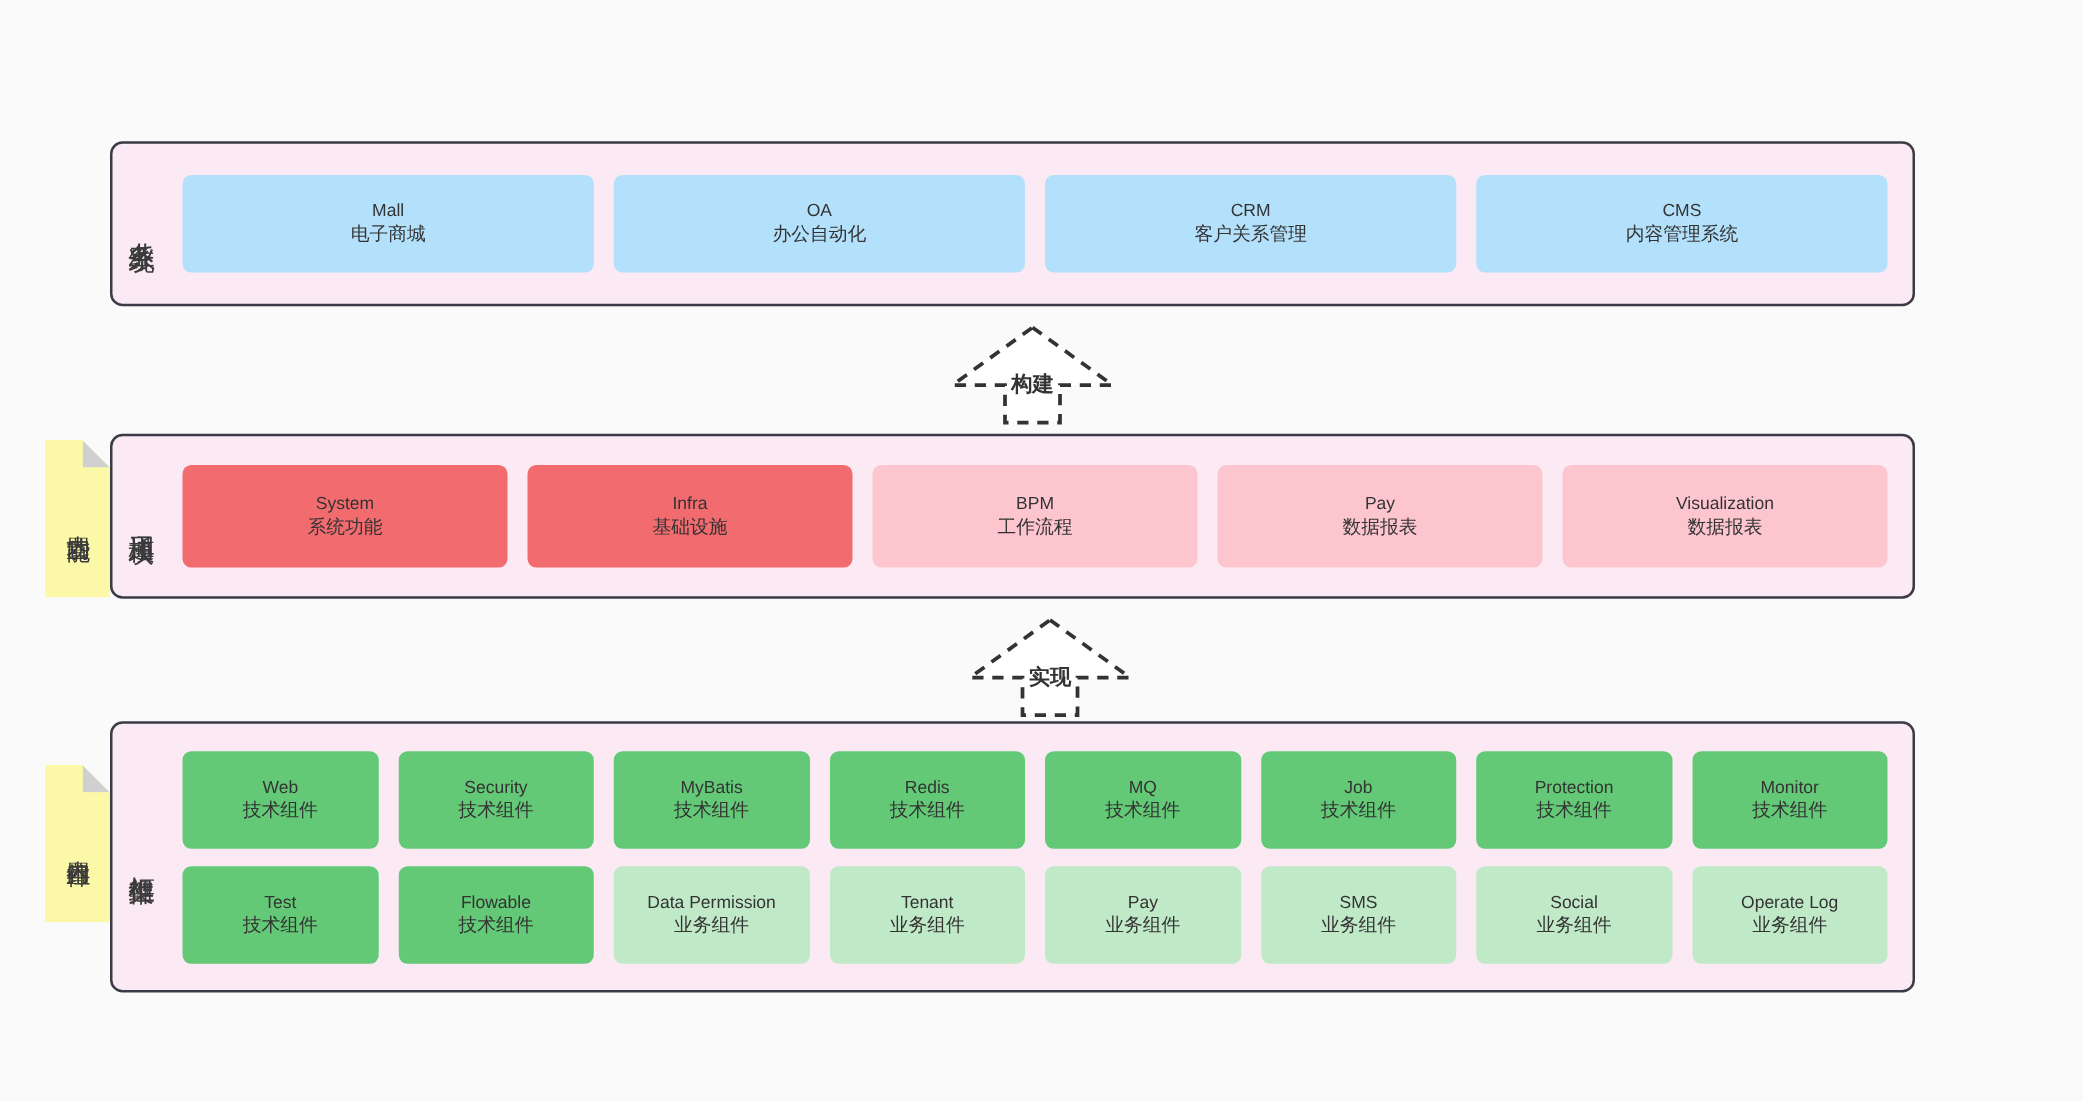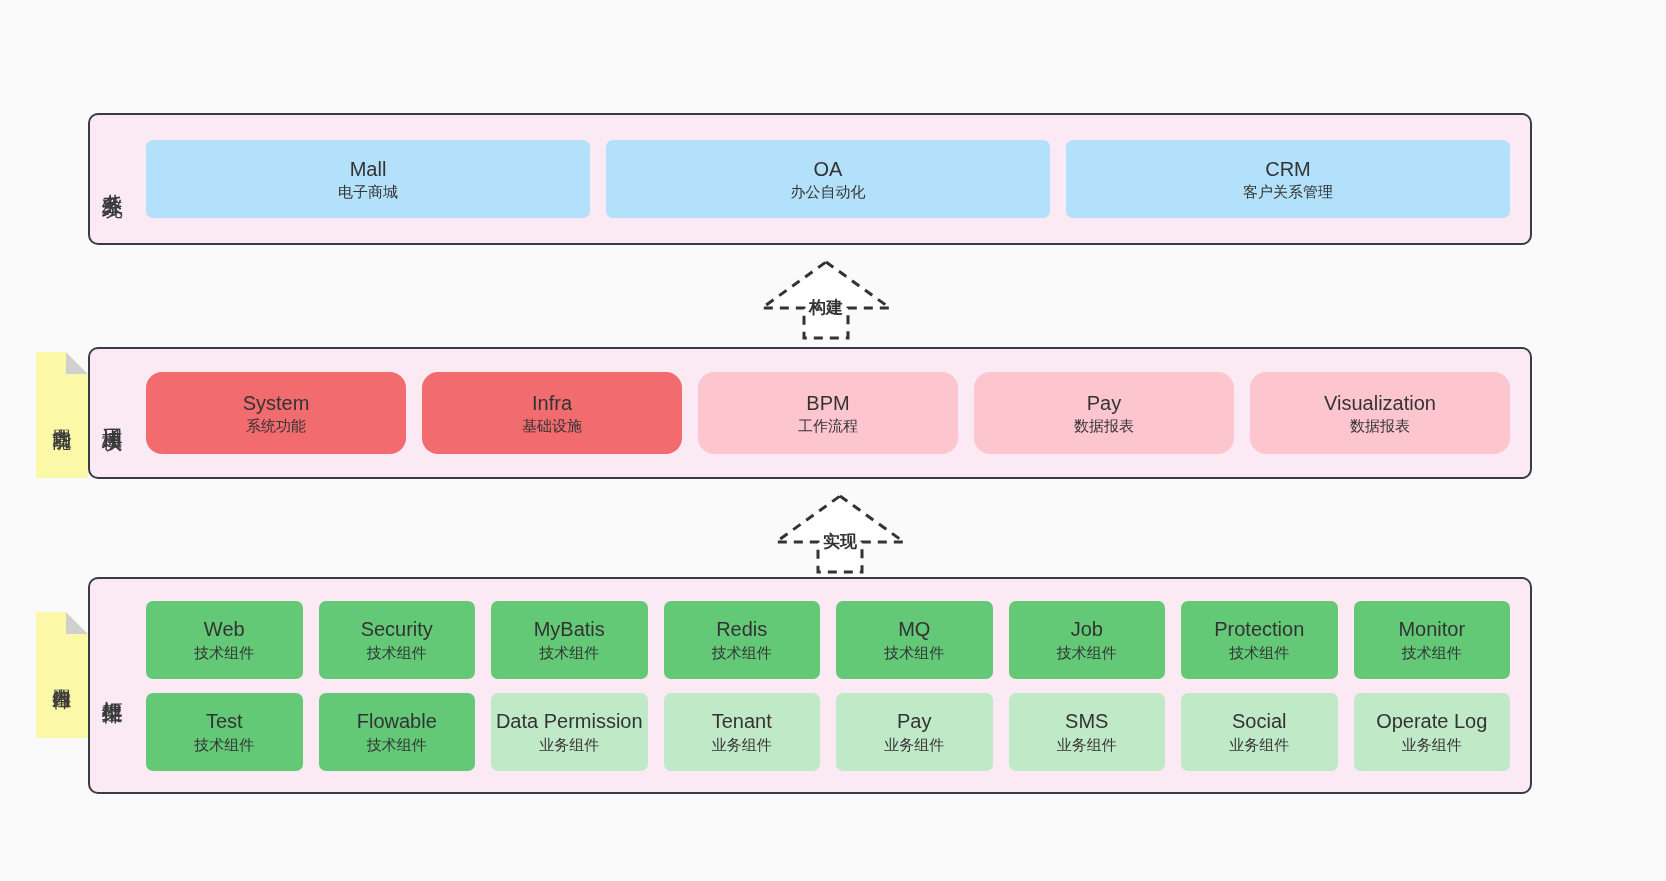--- a/index.html
+++ b/index.html
@@ -76,32 +76,32 @@
     display: flex;
     flex-direction: column;
     align-items: center;
     justify-content: center;
     text-align: center;
     line-height: 1.28;
     box-sizing: border-box;
     padding: 6px 4px;
     color: #333333;
   }
-  .card .t1 { font-size: 20px; }
+  .card .t1 { font-size: 14px; }
   .card .t2 { font-size: 15px; }
 
   .card.blue   { background: #b3e0fb; }
   .card.red    { background: #f16b6f; }
   .card.pink   { background: #fdc6cf; }
   .card.green  { background: #64c островcc; }
   .card.green  { background: #63c977; }
   .card.greenl { background: #c0e9c8; }
 
   .h-tall  { height: 78px; }
-  .h-mod   { height: 82px; border-radius: 16px; }
+  .h-mod   { height: 82px; }
   .h-comp  { height: 78px; align-items: center; }
 
   
   .note {
     position: absolute;
     background: #fbf8a8;
     box-sizing: border-box;
     display: flex;
     align-items: center;
     justify-content: center;
@@ -157,20 +157,24 @@
           <span class="t2">电子商城</span>
         </div>
         <div class="card blue h-tall">
           <span class="t1">OA</span>
           <span class="t2">办公自动化</span>
         </div>
         <div class="card blue h-tall">
           <span class="t1">CRM</span>
           <span class="t2">客户关系管理</span>
         </div>
+        <div class="card blue h-tall">
+          <span class="t1">CMS</span>
+          <span class="t2">内容管理系统</span>
+        </div>
 
       </div>
     </div>
   </div>
 
   <div class="gen" id="conn-build" style="left:758px; top:258px; width:136px; height:82px;">
     <svg width="136" height="82" viewBox="0 0 136 82">
       <path d="M 68 4 L 132 50 L 90 50 L 90 80 L 46 80 L 46 50 L 4 50 Z" fill="#ffffff" stroke="#333333" stroke-width="3" stroke-dasharray="9 7" stroke-linejoin="miter"></path>
     </svg>
     <span class="lbl" style="top:38px;">构建</span>

